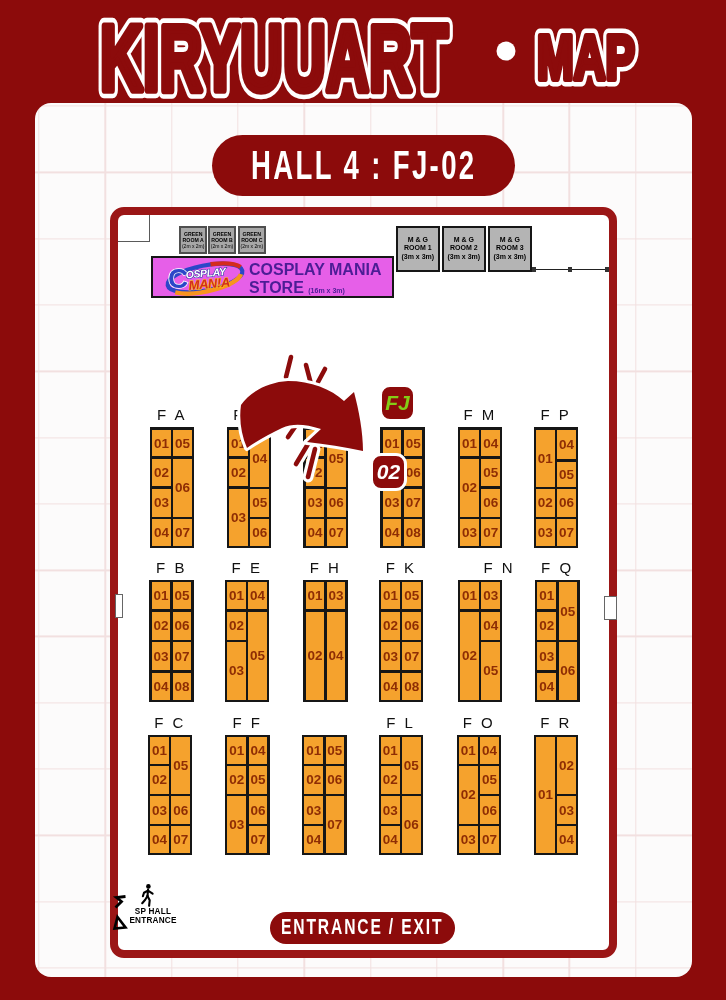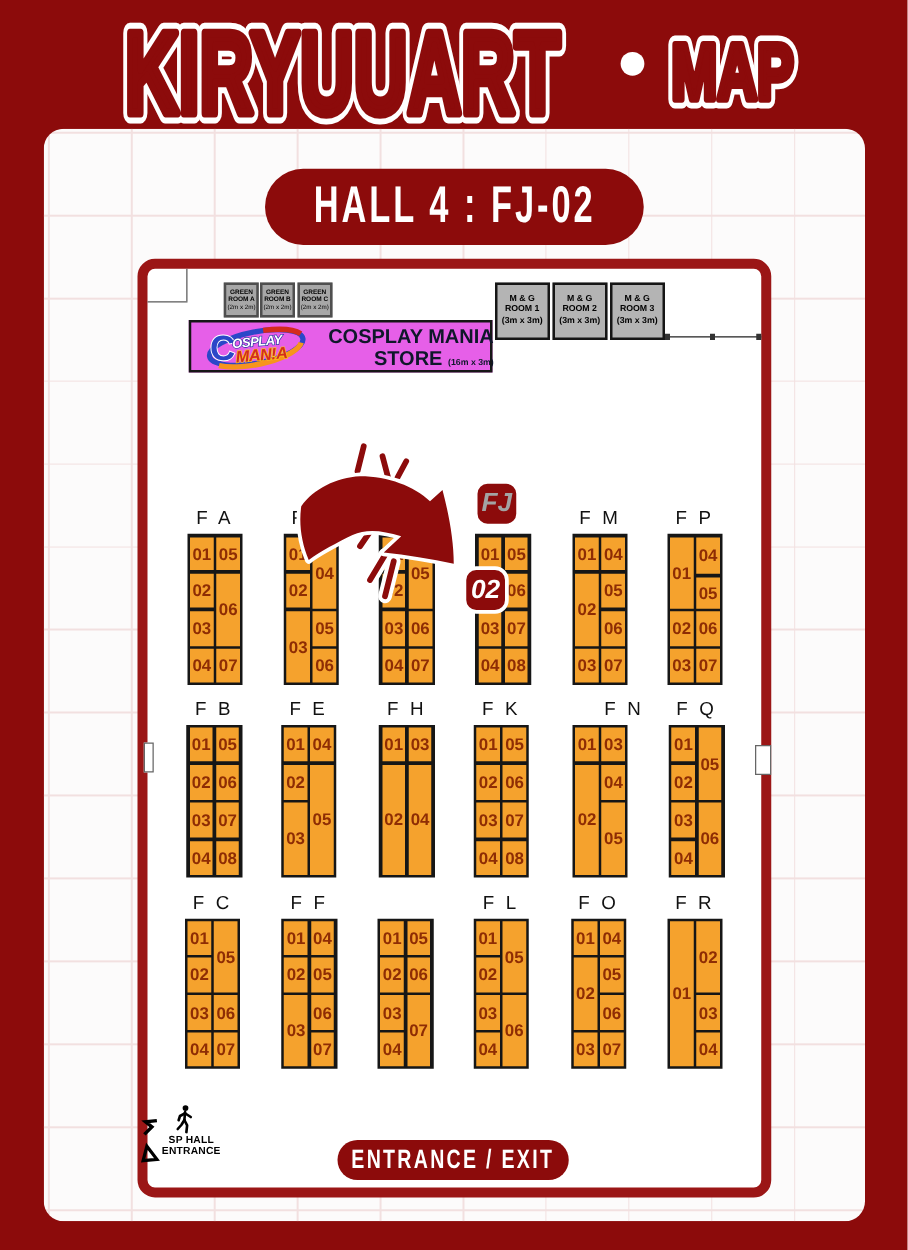--- a/index.html
+++ b/index.html
@@ -42,21 +42,21 @@
 <div class="abs" style="left:30.5px;top:0;width:1.4px;height:26px;background:#5A5A5A"></div>
 <div class="abs" style="left:0;top:26px;width:31.9px;height:1.4px;background:#5A5A5A"></div>
 
 <div class="abs roomtxt" style="left:61.4px;top:10.5px;width:27.6px;height:28px;background:#A7A7A7;border:2px solid #4F4F4F;font-size:5.2px;font-weight:bold;line-height:6px;white-space:nowrap">GREEN<span>ROOM A</span><span style="font-weight:normal;font-size:5px">(2m x 2m)</span></div>
 
 <div class="abs roomtxt" style="left:90.2px;top:10.5px;width:27.6px;height:28px;background:#A7A7A7;border:2px solid #4F4F4F;font-size:5.2px;font-weight:bold;line-height:6px;white-space:nowrap">GREEN<span>ROOM B</span><span style="font-weight:normal;font-size:5px">(2m x 2m)</span></div>
 
 <div class="abs roomtxt" style="left:120px;top:10.5px;width:27.6px;height:28px;background:#A7A7A7;border:2px solid #4F4F4F;font-size:5.2px;font-weight:bold;line-height:6px;white-space:nowrap">GREEN<span>ROOM C</span><span style="font-weight:normal;font-size:5px">(2m x 2m)</span></div>
 
 <div class="abs" style="left:33px;top:41px;width:243px;height:41.5px;background:#E65FE8;border:2px solid #161616">
-  <div class="abs" style="left:96px;top:3px;width:146px;text-align:right;color:#0f172a;font-weight:bold;font-size:16px;line-height:17.5px">COSPLAY MANIA<br>STORE <span style="font-size:7px;font-weight:bold">(16m x 3m)</span></div>
+  <div class="abs" style="left:96px;top:3px;width:146px;text-align:left;color:#4c1d95;font-weight:bold;font-size:16px;line-height:17.5px">COSPLAY MANIA<br>STORE <span style="font-size:7px;font-weight:bold">(16m x 3m)</span></div>
 
   <svg class="abs" style="left:8px;top:0.5px" width="88" height="39" viewBox="0 0 88 39">
     <g transform="rotate(-11 44 19)">
       <ellipse cx="44" cy="19" rx="38" ry="12.5" fill="none" stroke="#2B47C8" stroke-width="4.2"></ellipse>
       <path d="M 12 27.5 A 38 12.5 0 0 0 80 22" fill="none" stroke="#F7941D" stroke-width="4.4"></path>
       <path d="M 52 6.6 A 38 12.5 0 0 1 81 15" fill="none" stroke="#D42B1E" stroke-width="4.4"></path>
     </g>
     <text x="7" y="29" font-size="28" font-weight="bold" font-family="Liberation Sans" fill="#2B47C8" stroke="#FFFFFF" stroke-width="1.5" paint-order="stroke">C</text>
     <text x="25" y="19.5" font-size="10.5" font-weight="bold" font-style="italic" font-family="Liberation Sans" fill="#FFFFFF" stroke="#1A2E9E" stroke-width="1" paint-order="stroke" letter-spacing="-0.4" transform="rotate(-5 25 19.5)">OSPLAY</text>
     <text x="28" y="31" font-size="13" font-weight="bold" font-style="italic" font-family="Liberation Sans" fill="#D42B1E" stroke="#F7C51D" stroke-width="1.1" paint-order="stroke" letter-spacing="-0.4" transform="rotate(-5 28 31)">MAN!A</text>
@@ -327,18 +327,18 @@
            L 129 52
            C 134 71 138 92 138 111
            C 120 107 100 104 82 102
            L 96 89
            C 80 84 68 83 57 88
            C 45 94 31 101 22 108
            C 16 94 14 79 16 65 Z" fill="#8C0B0B" stroke="#FFFFFF" stroke-width="6" stroke-linejoin="round" paint-order="stroke"></path>
 </svg>
 
 <div class="abs" style="left:380px;top:385px;width:35px;height:36px;background:#8C0B0B;border:2px solid #FFF;border-radius:10px;display:flex;align-items:center;justify-content:center">
-  <span style="color:#a3a3a3;font-weight:bold;font-style:italic;font-size:21px">FJ</span>
+  <span style="color:#84cc16;font-weight:bold;font-style:italic;font-size:21px">FJ</span>
 </div>
 
 <div class="abs" style="left:370px;top:453px;width:37px;height:38px;background:#8C0B0B;border:3.2px solid #FFF;border-radius:11px;display:flex;align-items:center;justify-content:center">
   <span style="color:#fff;font-weight:bold;font-style:italic;font-size:21px">02</span>
 </div>
 
 </body></html>

